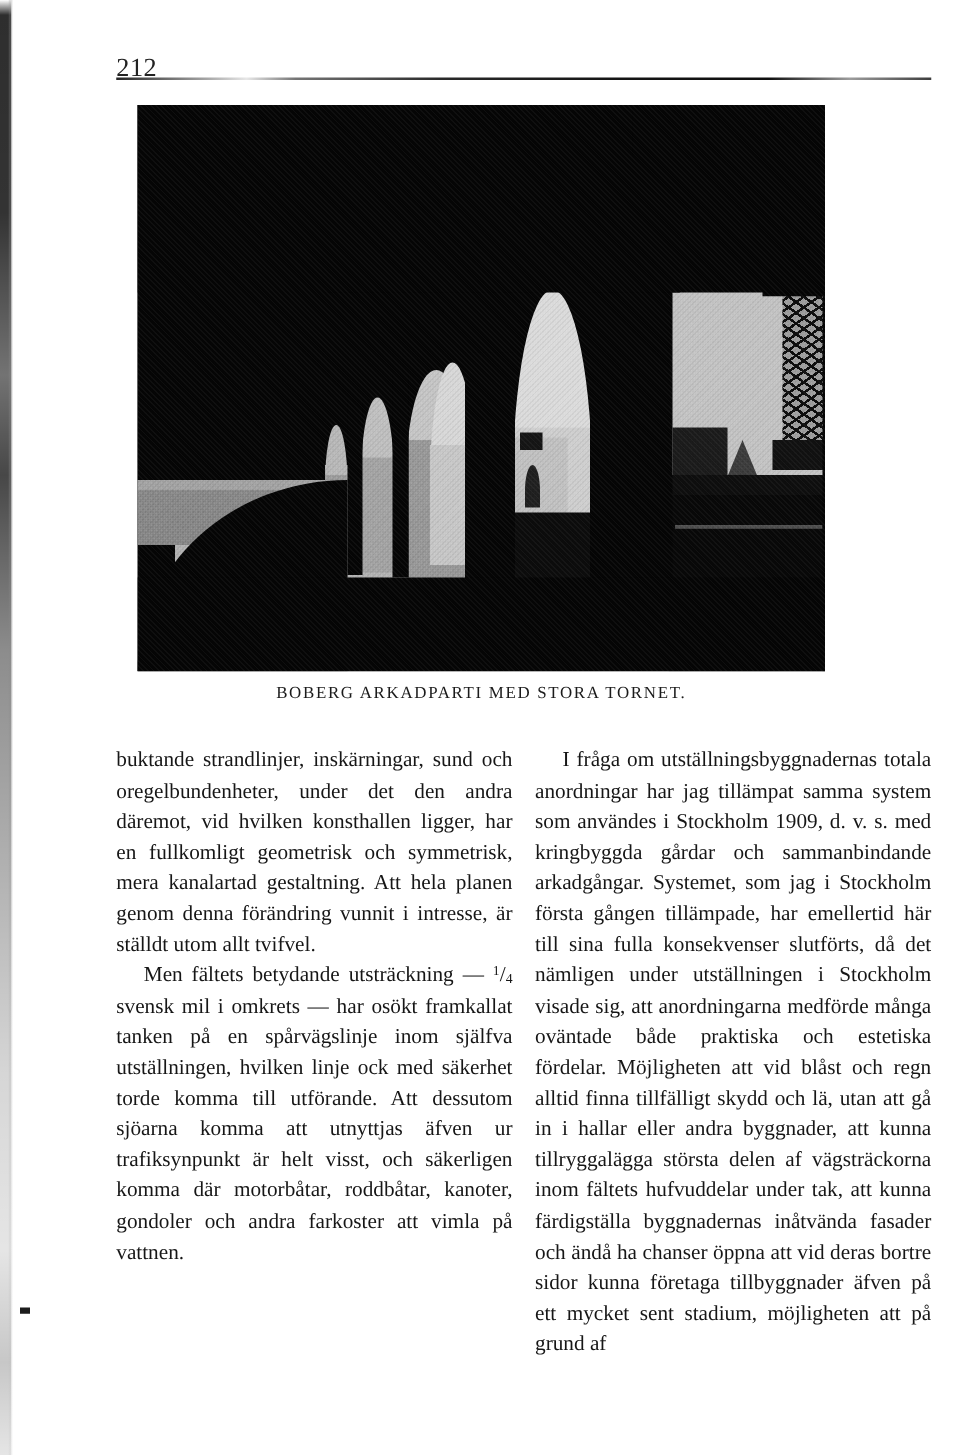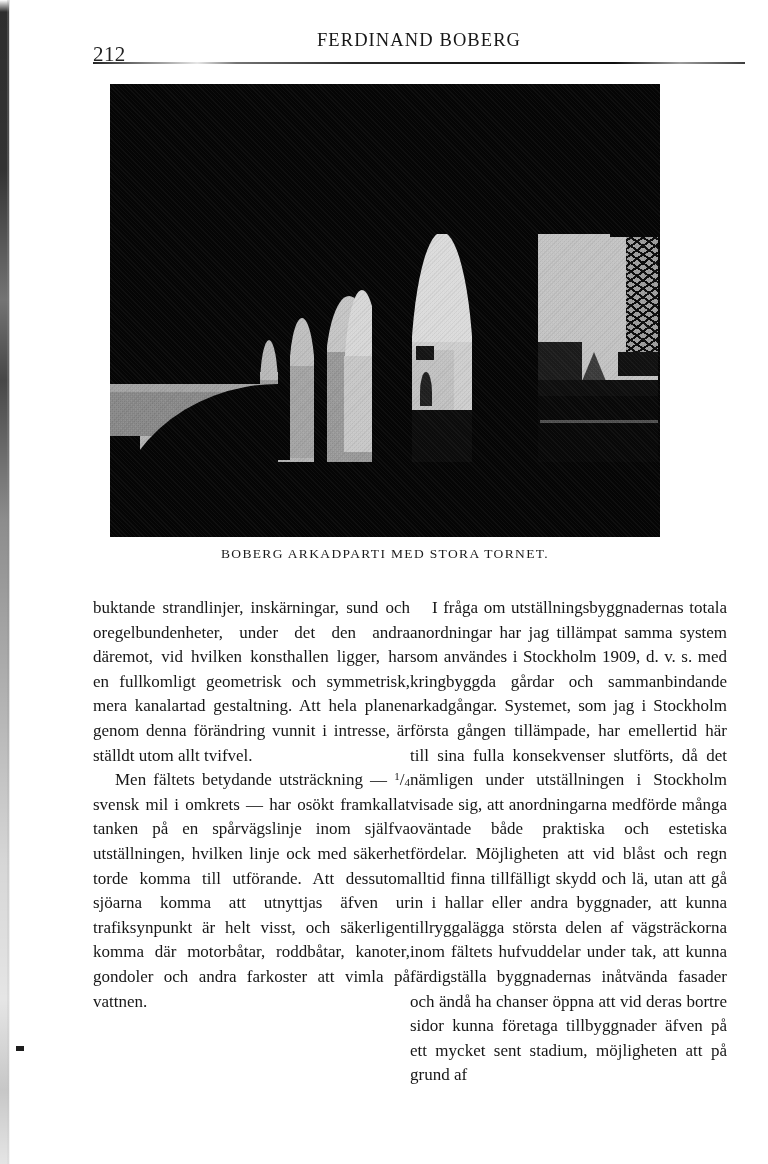--- a/index.html
+++ b/index.html
@@ -154,21 +154,21 @@
     color: #1b1b1b;
     white-space: pre;
   }
 
   
   #body-columns {
     position: absolute;
     left: 93px; top: 596px;
     width: 652px;
     display: flex;
-    justify-content: flex-start;
+    justify-content: space-between;
   }
   .column {
     width: 317px;
   }
   .para {
     margin: 0;
     font-size: 17px;
     line-height: 24.6px;
     text-align: justify;
     text-justify: inter-word;
@@ -198,21 +198,20 @@
 </style>
 </head>
 <body>
 
 <div id="scan-edge-shadow"></div>
 <div id="scan-edge-gray"></div>
 <div id="scan-speck"></div>
 
 <div id="running-head">
   <span id="page-number">212</span>
-  <span id="head-title">FERDINAND BOBERG</span>
 </div>
 <div id="head-rule"></div>
 
 <div id="plate">
 
   <div class="sky" style="left:30px; top:288px; width:520px; height:130px; background:#b4b4b4;"></div>
 
   <div class="mid" style="left:0px; top:292px; width:160px; height:60px; background:#8a8a8a;"></div>
   <div class="mid" style="left:0px; top:286px; width:150px; height:22px; background:#a4a4a4; border-radius:0 60% 0 0;"></div>
 

